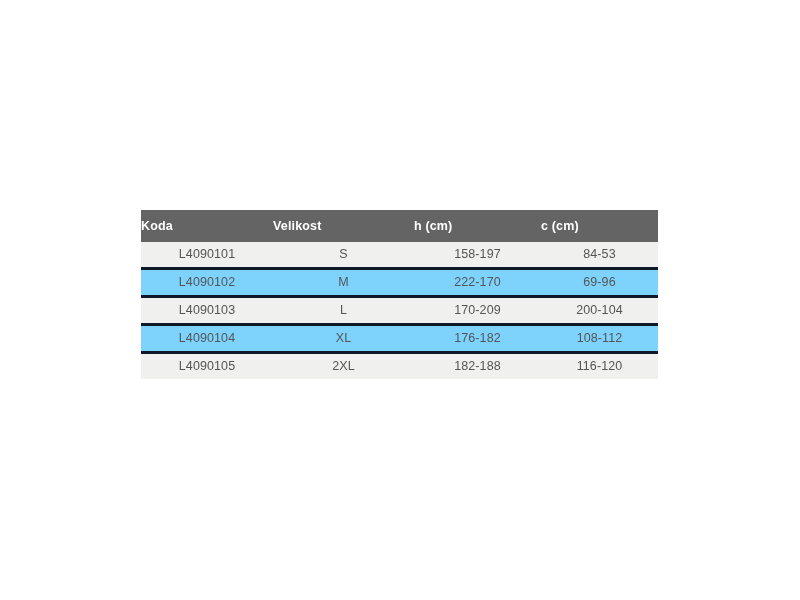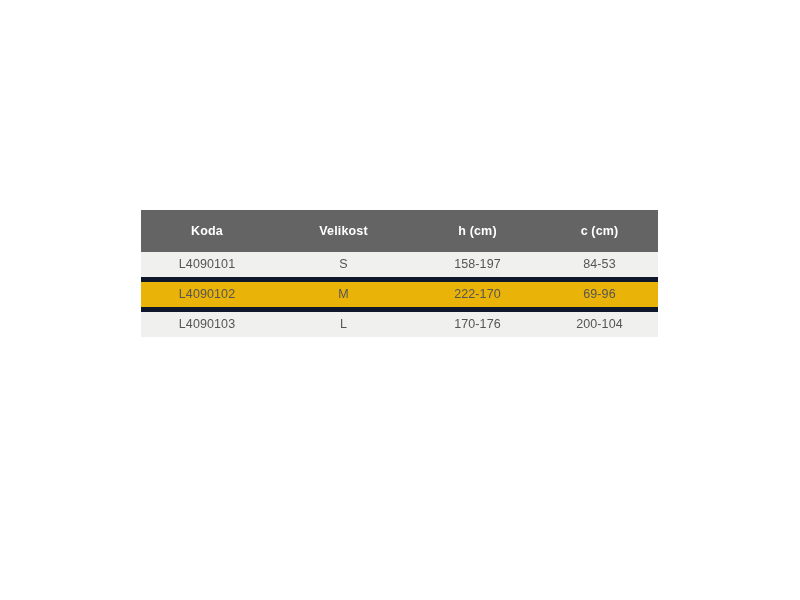--- a/index.html
+++ b/index.html
@@ -32,45 +32,45 @@
   table.size-table col.col-code     { width: 132px; }
   table.size-table col.col-size     { width: 141px; }
   table.size-table col.col-h        { width: 127px; }
   table.size-table col.col-c        { width: 117px; }
 
   table.size-table thead th {
     background: #646464;
     color: #ffffff;
     font-weight: 600;
     font-size: 12.5px;
-    height: 42px;
+    height: 32px;
     line-height: 26px;
     padding: 0;
-    text-align: center;
+    text-align: left;
     letter-spacing: 0.15px;
     border: none;
   }
 
   table.size-table tbody td {
     height: 25px;
     line-height: 25px;
     padding: 0;
     text-align: center;
     color: #555555;
     font-size: 12.5px;
     border: none;
-    border-bottom: 5px solid #0f172a;
+    border-bottom: 3px solid #0f172a;
     letter-spacing: 0.1px;
   }
 
   table.size-table tbody tr.row-light td {
     background: #f0f0ef;
   }
   table.size-table tbody tr.row-dark td {
-    background: #eab308;
+    background: #7dd3fc;
   }
   table.size-table tbody tr:last-child td {
     border-bottom: none;
   }
 </style>
 </head>
 <body>
 
 <div id="size-table-wrap">
   <table class="size-table">
@@ -97,18 +97,30 @@
       </tr>
       <tr class="row-dark">
         <td>L4090102</td>
         <td>M</td>
         <td>222-170</td>
         <td>69-96</td>
       </tr>
       <tr class="row-light">
         <td>L4090103</td>
         <td>L</td>
-        <td>170-176</td>
+        <td>170-209</td>
         <td>200-104</td>
+      </tr>
+      <tr class="row-dark">
+        <td>L4090104</td>
+        <td>XL</td>
+        <td>176-182</td>
+        <td>108-112</td>
+      </tr>
+      <tr class="row-light">
+        <td>L4090105</td>
+        <td>2XL</td>
+        <td>182-188</td>
+        <td>116-120</td>
       </tr>
     </tbody>
   </table>
 </div>
 
 </body></html>

